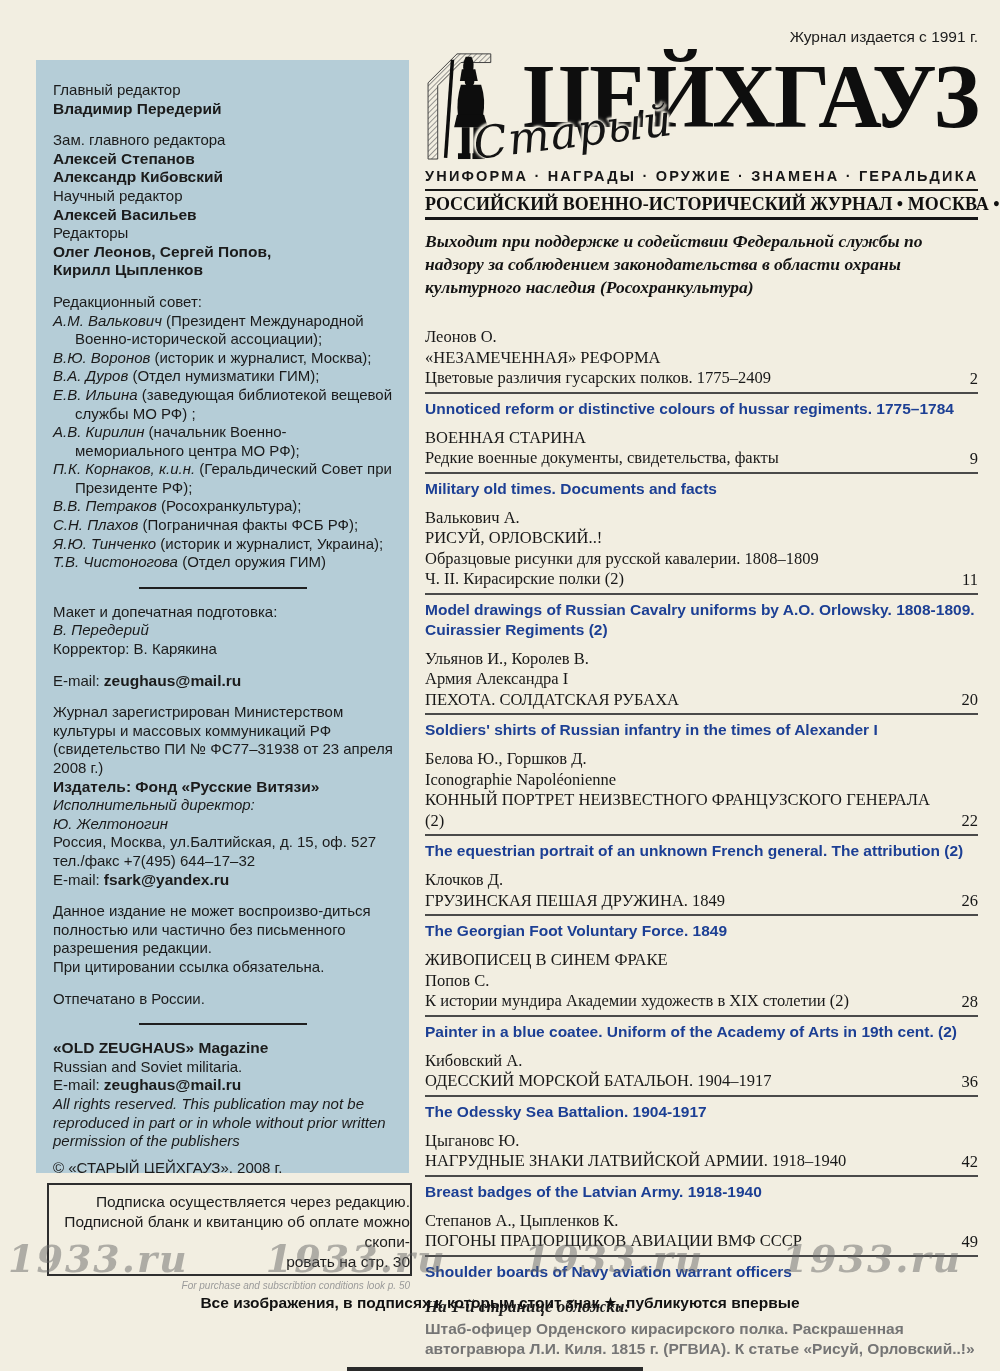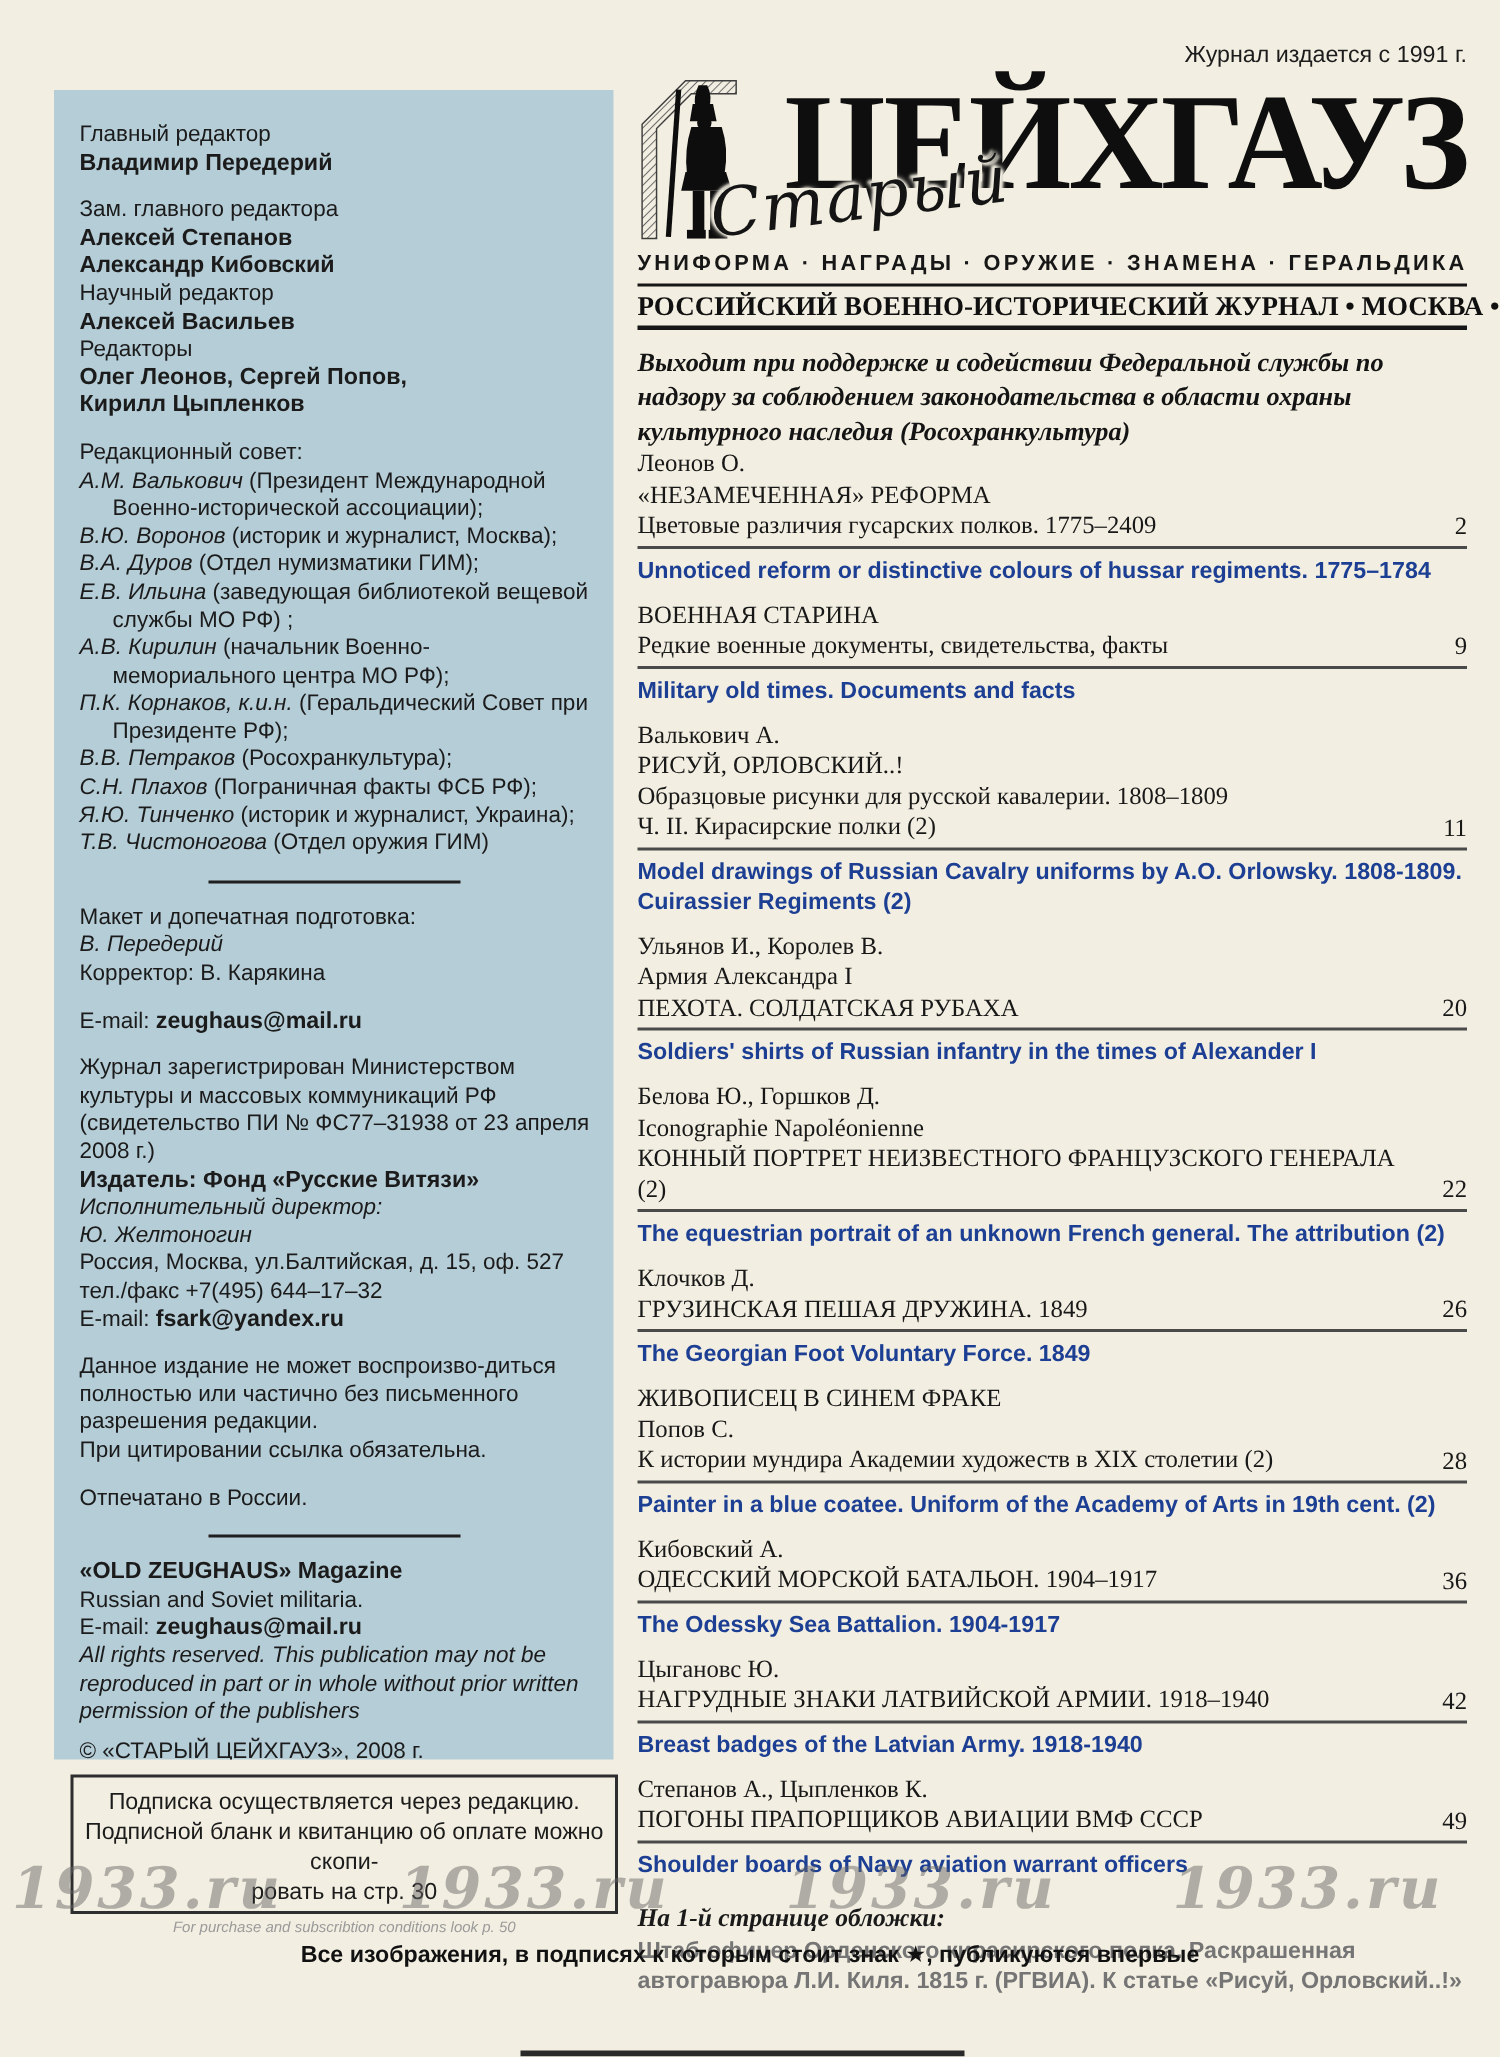--- a/index.html
+++ b/index.html
@@ -21,21 +21,21 @@
   .sb-i{font-style:italic;}
   .sb-gap{height:13px;}
   .sb-gap-s{height:8px;}
   .sb-div{width:168px;border-top:2px solid #1f1f1f;margin:15px auto 14px auto;}
   .c-item{padding-left:22px;text-indent:-22px;}
   .c-item .nm{font-style:italic;}
   
   .subbox{
     position:absolute;left:47px;top:1183px;width:365px;height:93px;
     border:2px solid #2e2e2e;box-sizing:border-box;
-    text-align:center;font-size:15.5px;line-height:20px;
+    text-align:right;font-size:15.5px;line-height:20px;
     padding-top:7px;
   }
   .subbox .en-grey{margin-top:4px;color:#9a9a9a;font-style:italic;font-size:10px;}
   
   .rightcol{position:absolute;left:425px;top:28px;width:553px;}
   .founded{text-align:right;font-size:15.5px;margin-bottom:2px;}
   .mast{position:relative;height:118px;margin-top:2px;}
   .mast-logo{position:absolute;left:0;top:2px;}
   .mast-title{
     position:absolute;left:78px;right:0;top:-14px;
@@ -62,21 +62,21 @@
     font-weight:bold;font-size:18px;line-height:22px;margin-top:2px;
     text-align:justify;text-align-last:justify;white-space:nowrap;color:#101010;
   }
   .rule-thick{border-top:3px solid #161616;margin-top:2px;}
   .intro{
     margin-top:10px;
     font-family:"Liberation Serif","DejaVu Serif",serif;
     font-weight:bold;font-style:italic;font-size:17.5px;line-height:23px;color:#141414;
   }
   
-  .toc{}
+  .toc{margin-top:28px;}
   .entry{margin-bottom:9px;}
   .entry > div:empty{display:none;}
   .ru{
     font-family:"Liberation Serif","DejaVu Serif",serif;
     font-size:16.5px;line-height:20.5px;color:#181818;
   }
   .pageline{
     display:flex;justify-content:space-between;align-items:flex-end;
     border-bottom:2px solid #4a4a4a;padding-bottom:3px;
   }

